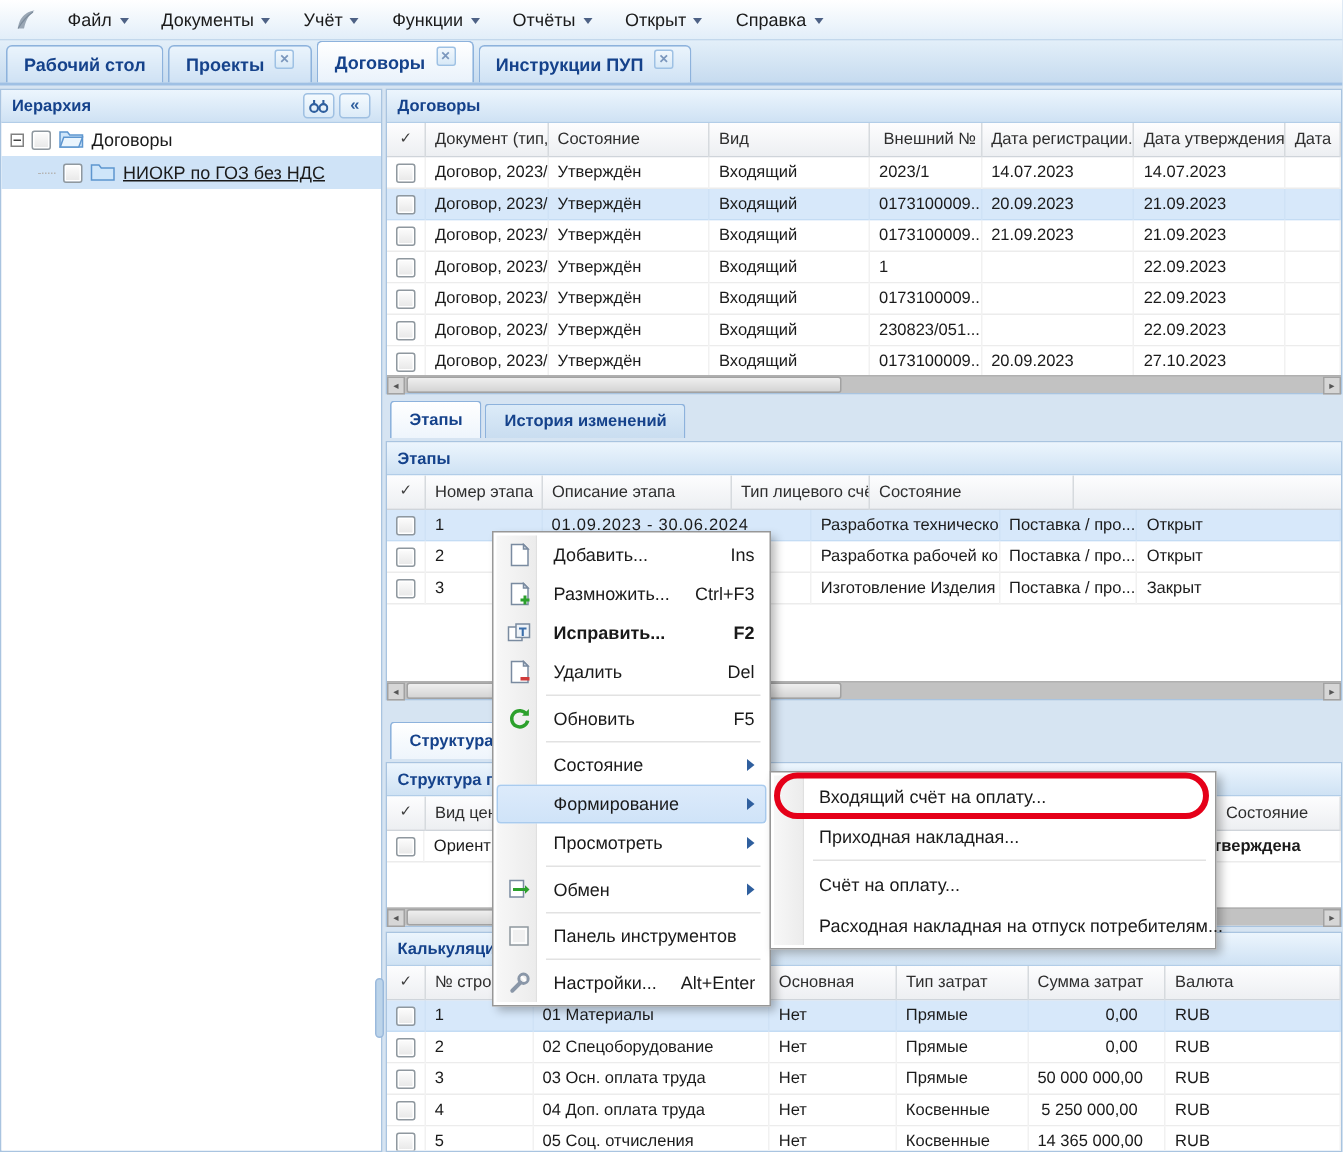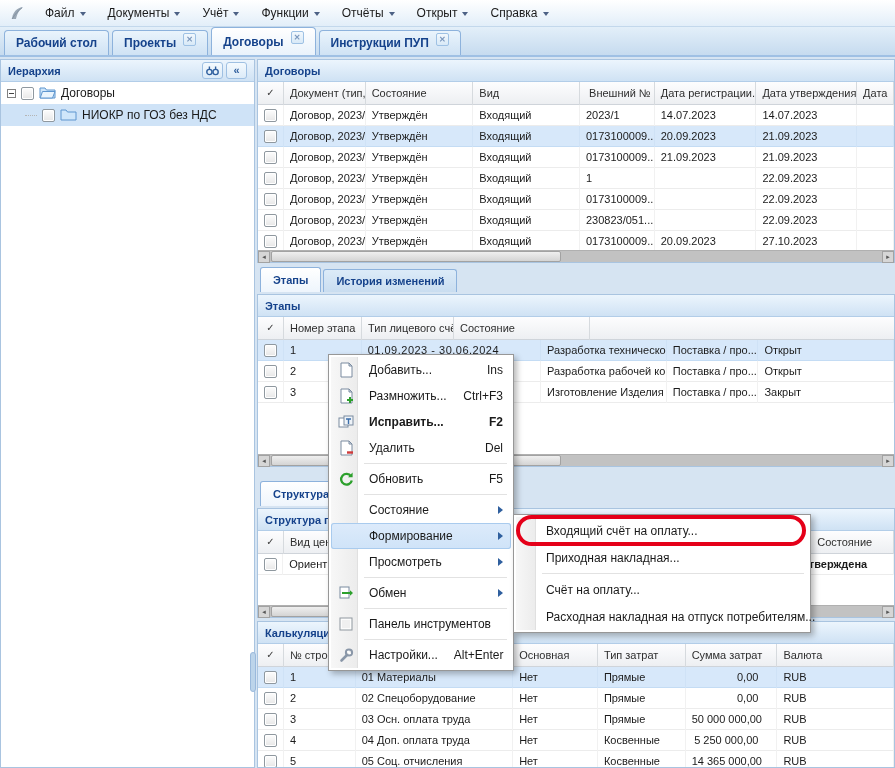--- a/index.html
+++ b/index.html
@@ -180,21 +180,21 @@
     <div class="tree" id="tree">
         <div class="tnode">
           <div class="expander"></div>
           <div class="cb"></div>
           <span><svg width="17" height="14" viewBox="0 0 17 14">
               <path d="M1 3 h5 l1.5 2 H16 v8 H1 z" fill="#cfe6fa" stroke="#5e96cf"></path>
               <path d="M3.5 6.5 h12.5 l-2.5 6.5 H1.2 z" fill="#e9f4fd" stroke="#5e96cf"></path>
             </svg></span>
           <span>Договоры</span>
         </div>
-        <div class="tnode sel" style="padding-left: 24px;">
+        <div class="tnode sel" style="padding-left: 24px; text-decoration: underline;">
           <div class="dotline"></div>
           <div class="cb"></div>
           <span><svg width="17" height="14" viewBox="0 0 17 14">
               <path d="M1 3 h5 l1.5 2 H16 v8 H1 z" fill="#cfe6fa" stroke="#5e96cf"></path>
             </svg></span>
           <span>НИОКР по ГОЗ без НДС</span>
         </div>
       </div>
   </div>
   <div class="splitter-handle"></div>
@@ -316,20 +316,21 @@
     </div>
 
   <div class="panel" style="left:257px;top:294px;width:638px;height:173px;">
     <div class="panel-hdr">
       <span>Этапы</span>
     </div>
     <div id="stages-grid">
         <div class="col-row">
           <div class="col-cell ck" style="width: 26px;">✓</div>
           <div class="col-cell" style="width: 78px;">Номер этапа</div>
+          <div class="col-cell" style="width: 126px;">Описание этапа</div>
           <div class="col-cell" style="width: 92px;">Тип лицевого счёт</div>
           <div class="col-cell" style="width: 136px;">Состояние</div>
         </div>
         <div class="grid-row sel">
           <div class="cell ckcol" style="width: 26px;">
             <div class="cb"></div>
           </div>
           <div class="cell" style="width: 78px;">1</div>
           <div class="cell ls" style="width: 180px;">01.09.2023 - 30.06.2024</div>
           <div class="cell" style="width: 126px;">Разработка технического...</div>

